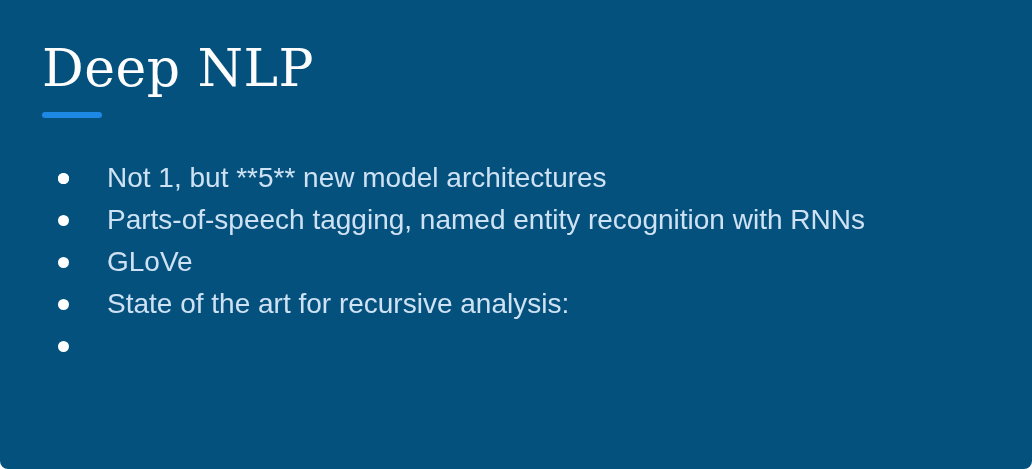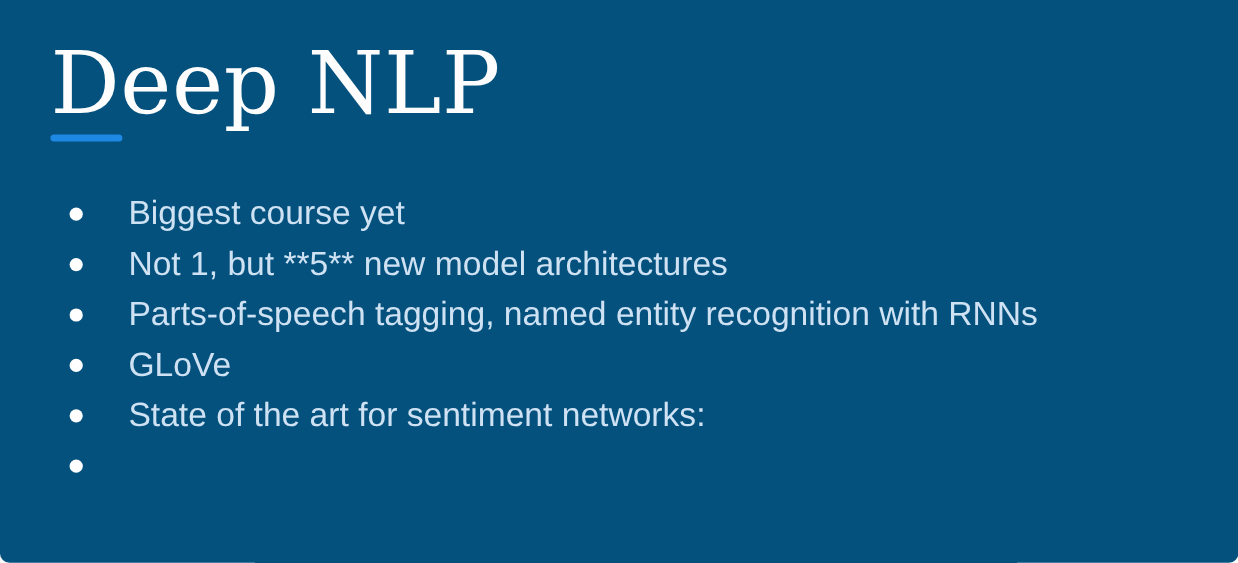--- a/index.html
+++ b/index.html
@@ -20,25 +20,25 @@
   .slide {
     position: absolute;
     top: 0; left: 0;
     width: 1032px;
     height: 469px;
     background: var(--bg);
     border-radius: 0 0 8px 8px;
   }
   .slide-title {
     position: absolute;
-    top: 24px;
+    top: 36px;
     left: 42px;
     font-family: "DejaVu Serif", "Liberation Serif", serif;
     font-weight: 400;
-    font-size: 72px;
+    font-size: 52px;
     line-height: 1.25;
     letter-spacing: 0.5px;
     color: var(--title-color);
   }
   .title-underline {
     position: absolute;
     top: 112px;
     left: 42px;
     width: 60px;
     height: 6px;
@@ -70,20 +70,20 @@
     background: var(--bullet-color);
   }
 </style>
 </head>
 <body>
 
 <div class="slide">
   <h1 class="slide-title">Deep NLP</h1>
   <div class="title-underline"></div>
   <ul class="bullet-list">
-      <li class="bullet-item"><span class="bullet-dot"></span><span>Biggest course yet</span></li>
+      <li class="bullet-item"><span class="bullet-dot"></span></li>
       <li class="bullet-item"><span class="bullet-dot"></span><span>Not 1, but **5** new model architectures</span></li>
       <li class="bullet-item"><span class="bullet-dot"></span><span>Parts-of-speech tagging, named entity recognition with RNNs</span></li>
       <li class="bullet-item"><span class="bullet-dot"></span><span>GLoVe</span></li>
-      <li class="bullet-item"><span class="bullet-dot"></span><span>State of the art for sentiment networks:</span></li>
+      <li class="bullet-item"><span class="bullet-dot"></span><span>State of the art for recursive analysis:</span></li>
       <li class="bullet-item"><span class="bullet-dot"></span></li>
     </ul>
 </div>
 
 </body></html>

